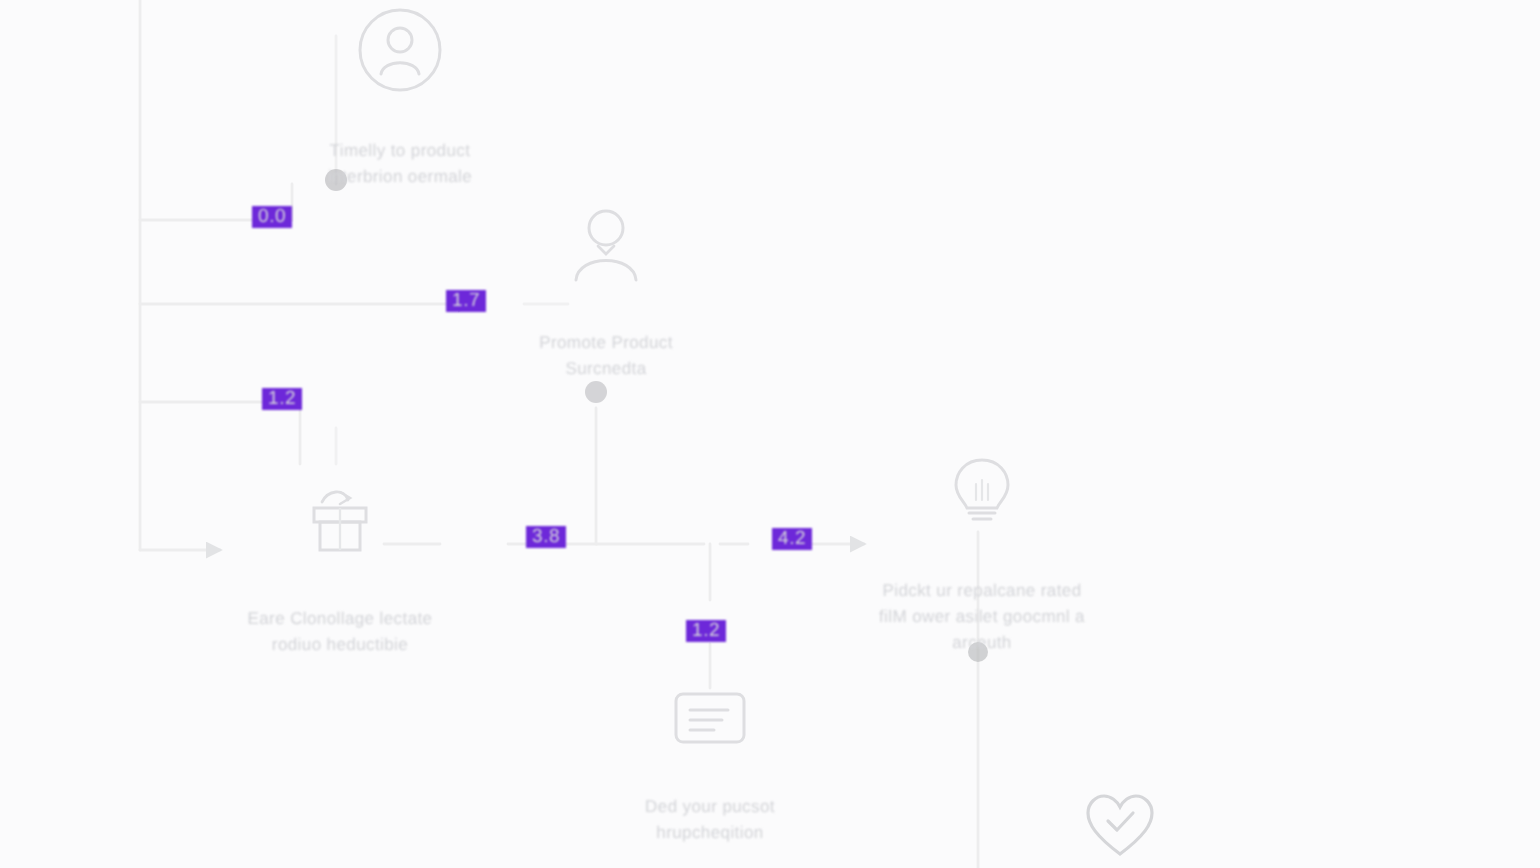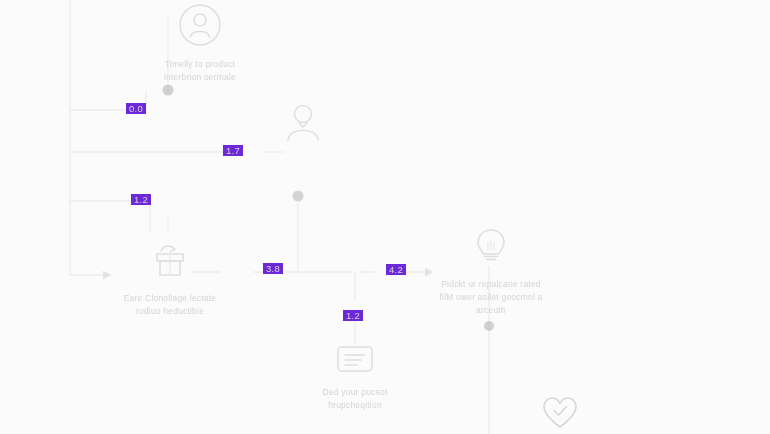--- a/index.html
+++ b/index.html
@@ -22,21 +22,21 @@
     flex-direction:column;
     align-items:center;
     text-align:center;
     pointer-events:auto;
   }
   .node-icon{
     display:block;
     opacity:.85;
   }
   .node-label{
-    margin-top:6px;
+    margin-top:16px;
     font-size:8.5px;
     line-height:13px;
     color:#d3d4d8;
     letter-spacing:.2px;
     filter:blur(.65px);
     white-space:pre-line;
     font-weight:400;
   }
   .edge-label{
     position:absolute;
@@ -108,20 +108,22 @@
   </div>
 
   <div class="node" style="left:248px;top:102px;width:110px;">
     <span class="node-icon">
       <svg width="40" height="42" viewBox="0 0 40 42" xmlns="http://www.w3.org/2000/svg">
         <circle cx="20" cy="12" r="8.5" fill="none" stroke="#d9dadd" stroke-width="1.5"></circle>
         <path d="M5 38 C6 25 34 25 35 38" fill="none" stroke="#d9dadd" stroke-width="1.5" stroke-linecap="round"></path>
         <path d="M16 21 L20 25 L24 21" fill="none" stroke="#d9dadd" stroke-width="1.4" stroke-linecap="round"></path>
       </svg>
     </span>
+    <span class="node-label">Promote Product
+Surcnedta</span>
   </div>
 
   <div class="node" style="left:108px;top:242px;width:124px;">
     <span class="node-icon">
       <svg width="44" height="40" viewBox="0 0 44 40" xmlns="http://www.w3.org/2000/svg">
         <path d="M13 9 C16 3 24 2 26 8" fill="none" stroke="#d9dadd" stroke-width="1.4" stroke-linecap="round"></path>
         <path d="M22 4 L27 7 L22 10" fill="none" stroke="#d9dadd" stroke-width="1.3" stroke-linecap="round"></path>
         <rect x="9" y="12" width="26" height="7" fill="none" stroke="#d9dadd" stroke-width="1.5"></rect>
         <rect x="12" y="19" width="20" height="14" fill="none" stroke="#d9dadd" stroke-width="1.5"></rect>
         <path d="M22 12 L22 33" fill="none" stroke="#e3e4e6" stroke-width="1.2"></path>

